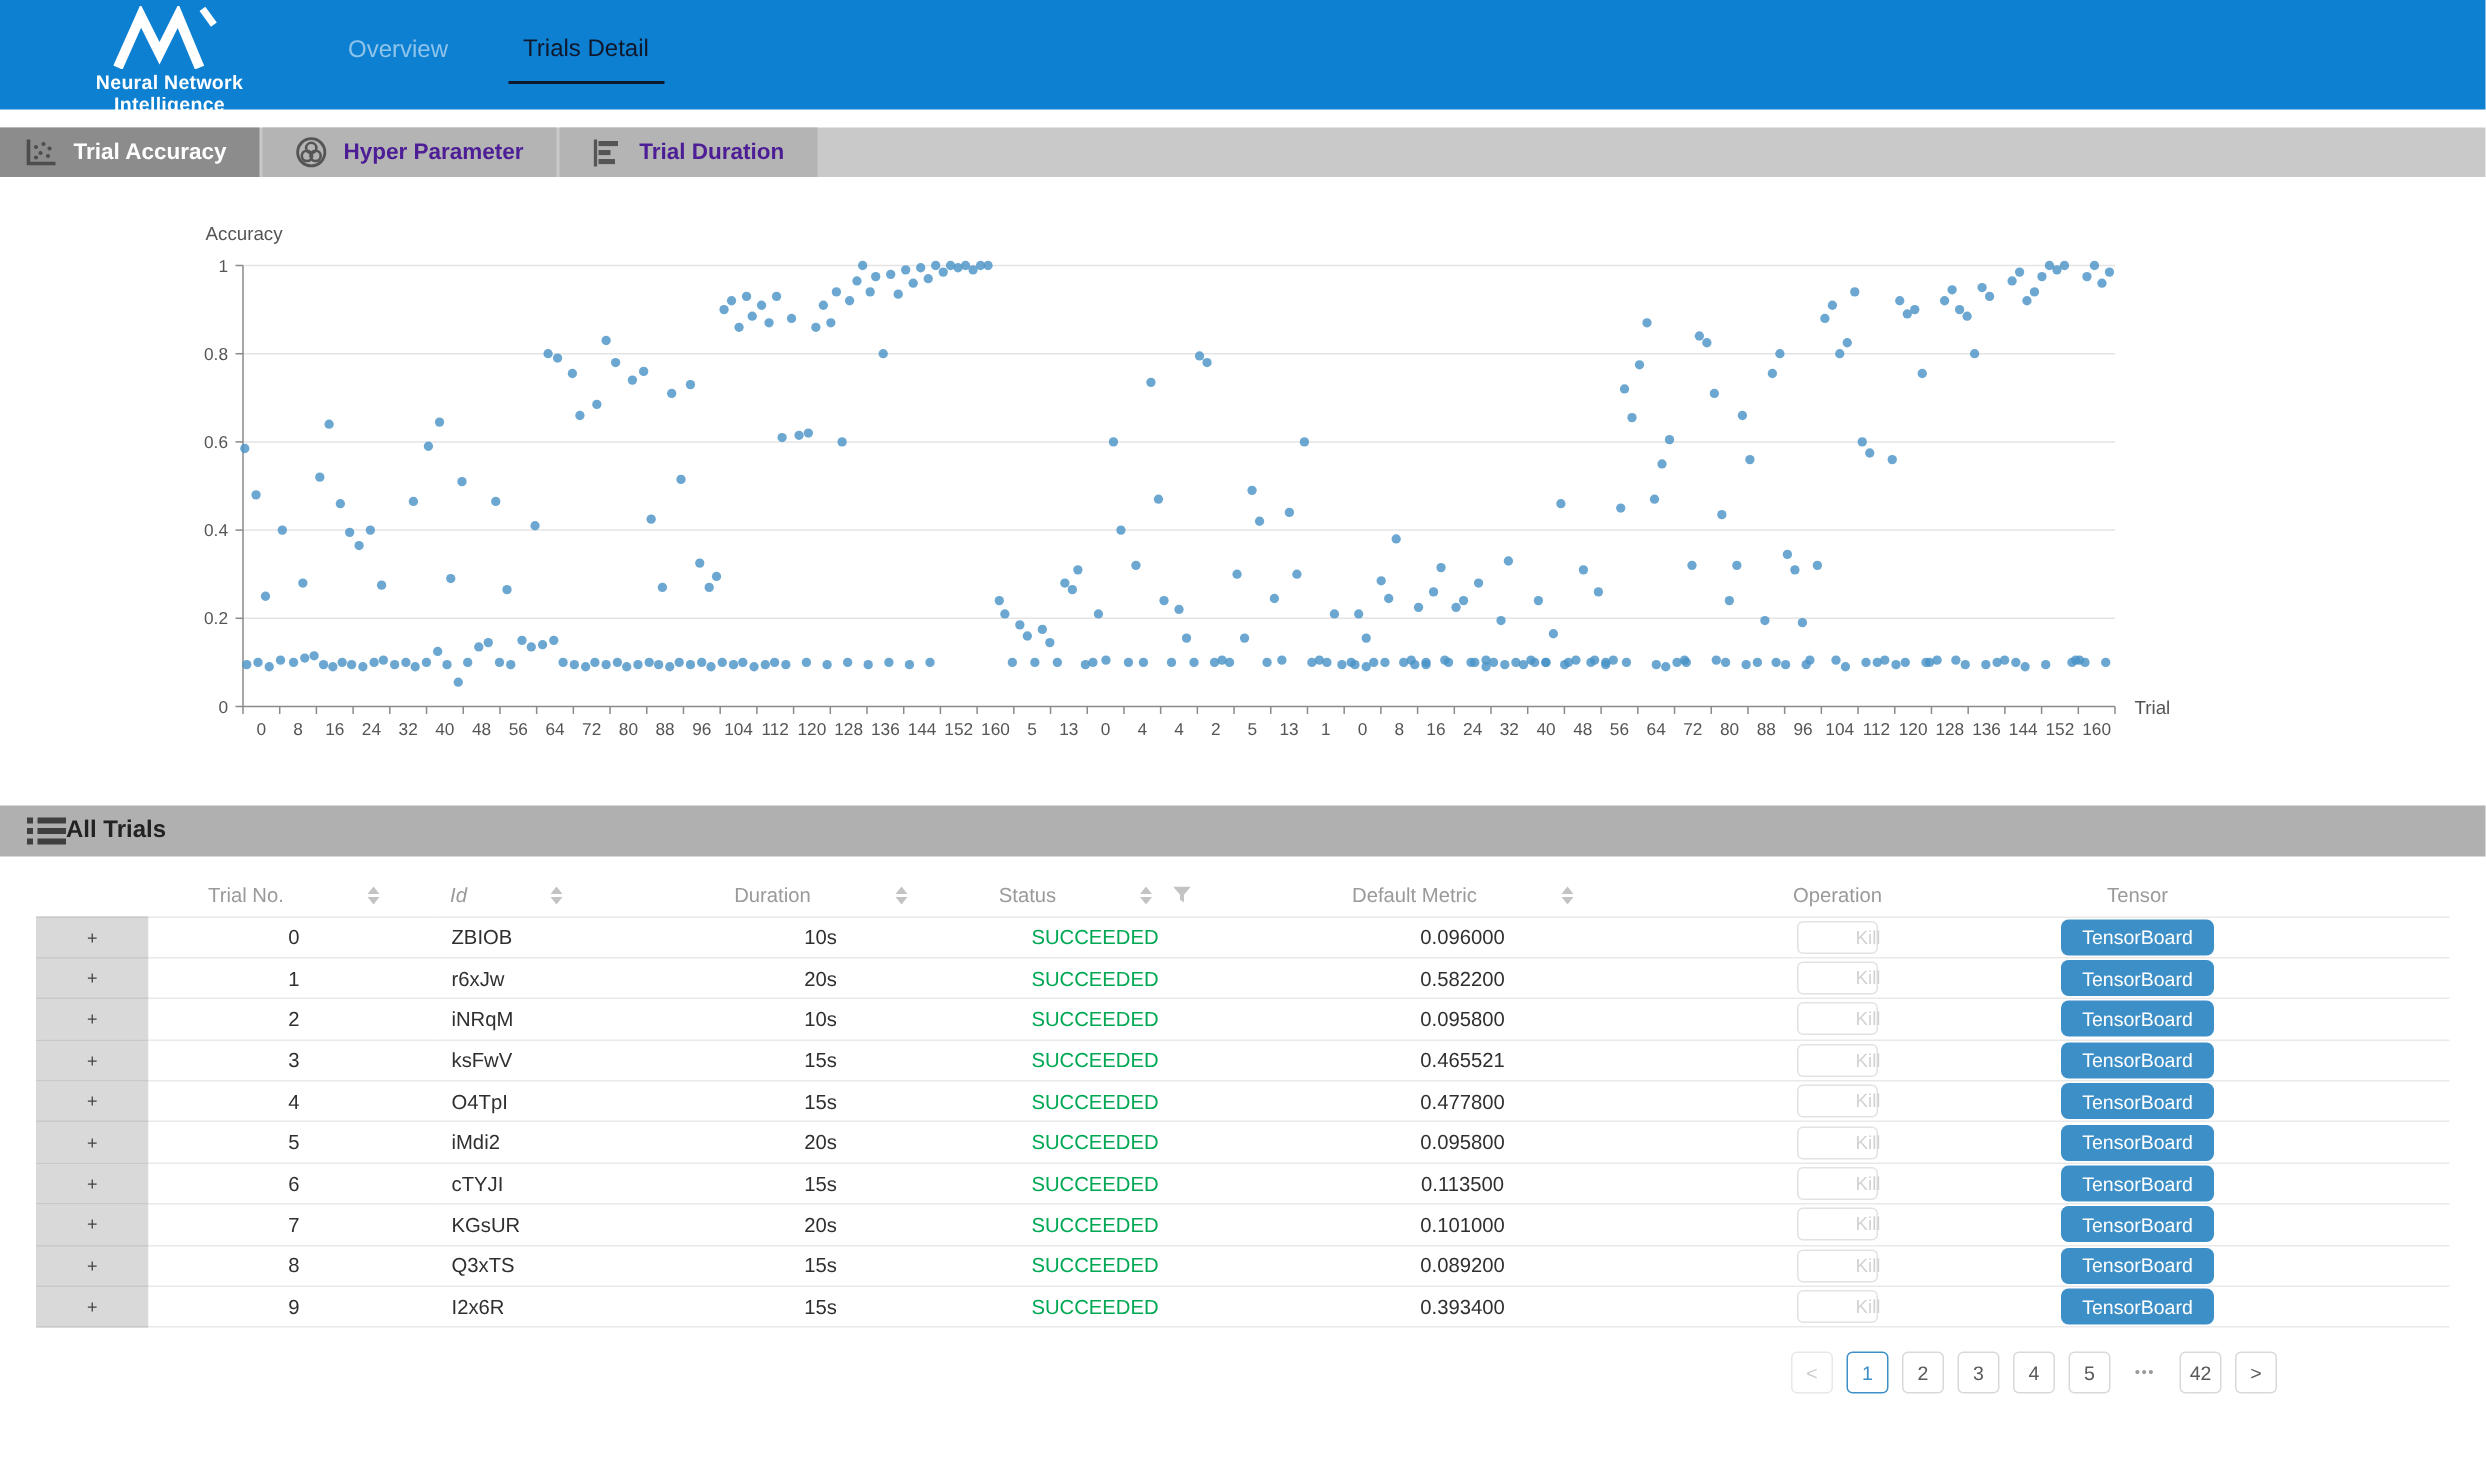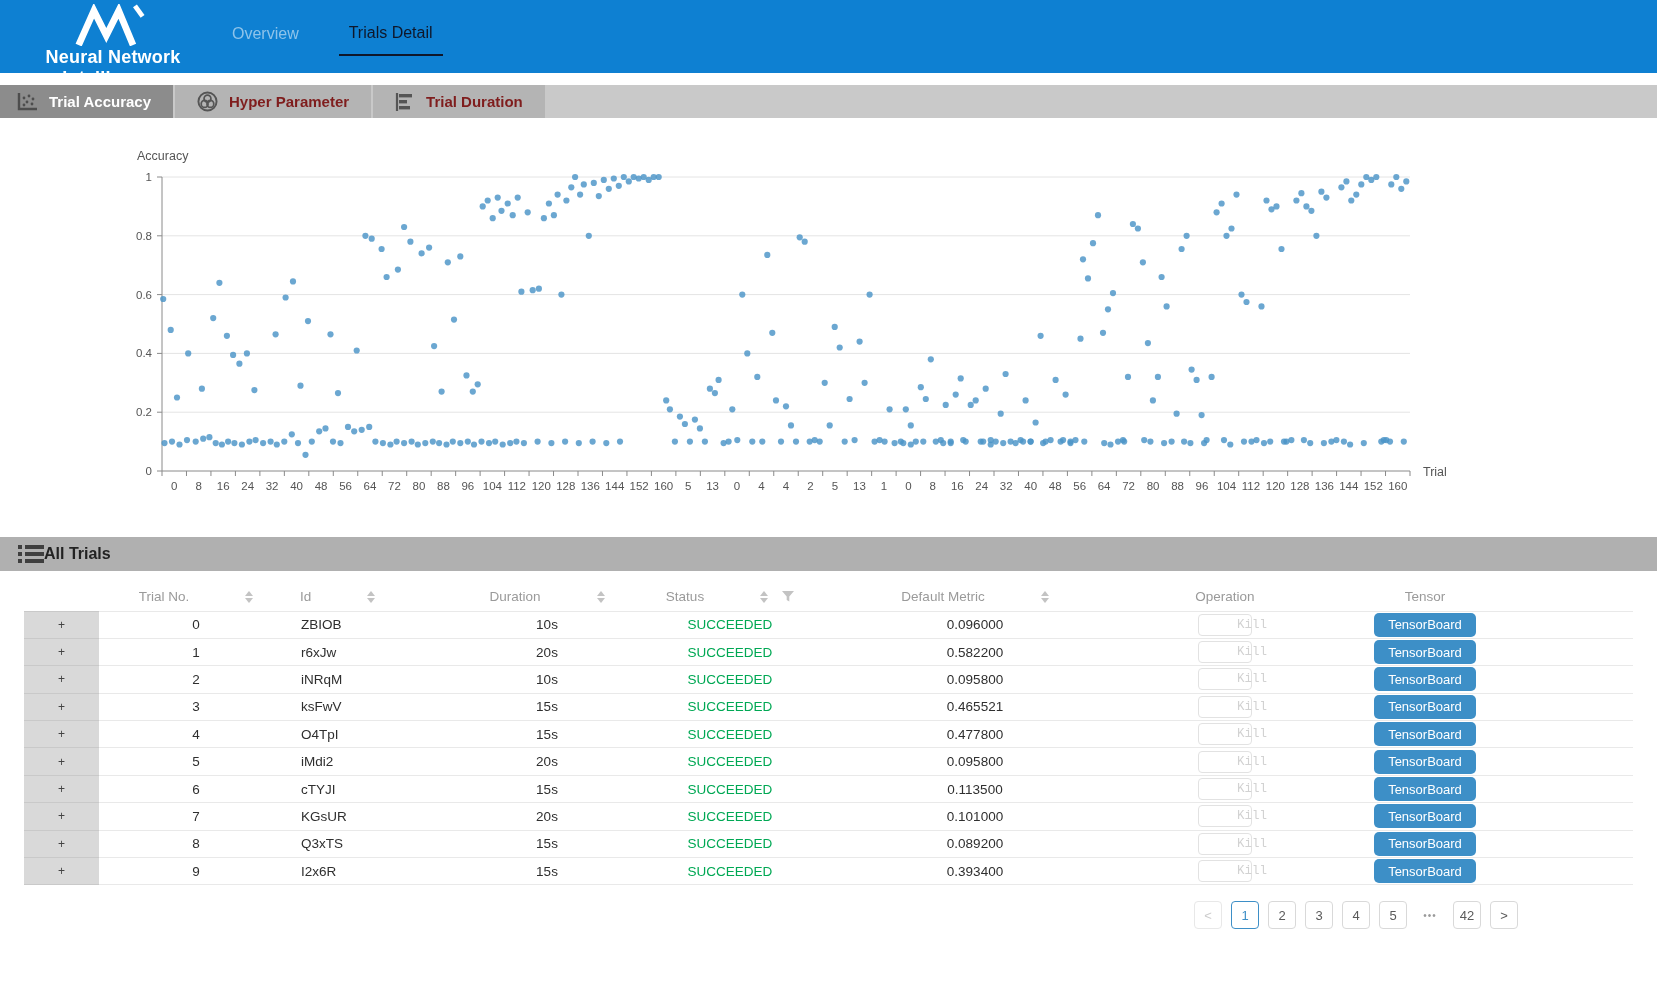--- a/index.html
+++ b/index.html
@@ -12,31 +12,31 @@
     color: #333;
   }
 
   
   .navbar {
     position:absolute; top:0; left:0; width:1657px; height:73px;
     background:#0e80d2; display:flex; align-items:stretch;
   }
   .brand { position:absolute; left:28px; top:4px; width:170px; text-align:center; }
   .brand svg { display:block; margin:0 auto; }
-  .brand-text { color:#fff; font-size:18px; font-weight:bold; margin-top:1px; letter-spacing:.2px; }
+  .brand-text { color:#fff; font-size:13px; font-weight:bold; margin-top:1px; letter-spacing:.2px; }
   .nav-links { position:absolute; left:222px; top:0; height:73px; display:flex; align-items:center; gap:30px; }
   .nav-link { font-size:16px; color:#8ec3ea; cursor:pointer; padding:6px 10px 12px; }
   .nav-link.active { color:#0f172a; border-bottom:2px solid #0f172a; }
 
   
   .subtabs { position:absolute; top:85px; left:0; width:1657px; height:33px; background:#c9c9c9; display:flex; }
   .subtab {
     height:33px; display:flex; align-items:center; gap:11px; padding:0 22px;
     background:#b4b4b4; margin-right:2px; cursor:pointer;
-    font-size:15px; font-weight:bold; color:#7f1d1d; white-space:nowrap;
+    font-size:15px; font-weight:bold; color:#4c1d95; white-space:nowrap;
   }
   .subtab.active { background:#8c8c8c; color:#ffffff;padding-left:16px; }
   .subtab svg { display:block; }
 
   
   .chart-section { position:absolute; top:118px; left:0; width:1657px; height:419px; background:#fff; }
 
   
   .alltrials-bar {
     position:absolute; top:537px; left:0; width:1657px; height:34px;
@@ -49,42 +49,42 @@
   .list-icon .li-bar { width:19px; height:4px; background:#3f3f3f; }
 
   
   .table-block { position:absolute; top:583px; left:24px; width:1609px; }
   table { border-collapse:collapse; table-layout:fixed; width:1609px; }
   thead th {
     height:28px; font-weight:normal; font-size:13.5px; color:#9a9a9a;
     vertical-align:middle; cursor:pointer;
   }
   th .th-inner { display:flex; align-items:center; justify-content:center; }
-  th.h-left .th-inner { justify-content:flex-start; padding-left:7px; }
+  th.h-left .th-inner { justify-content:flex-start; padding-left:7px;font-style:italic; }
   .sorter { display:inline-flex; flex-direction:column; margin-left:56px; cursor:pointer; }
   .caret { width:0; height:0; border-left:4px solid transparent; border-right:4px solid transparent; }
   .caret.up { border-bottom:5px solid #c3c3c3; margin-bottom:2px; }
   .caret.down { border-top:5px solid #c3c3c3; }
   .filter-icon { margin-left:14px; display:inline-block; }
   tbody td {
     height:27.4px; border-bottom:1px solid #e9e9e9; font-size:13.5px; color:#2f2f2f;
     text-align:center; vertical-align:middle; background:#fff;
   }
   tbody tr:first-child td { border-top:1px solid #e9e9e9; }
   td.expander {
     background:#d9d9d9; border-bottom:1px solid #c9c9c9; cursor:pointer;
     font-size:12px; color:#444;
   }
   tbody tr:first-child td.expander { border-top:1px solid #c9c9c9; }
   td.c-id { text-align:left; padding-left:8px; }
   td.c-status { color:#00a854; }
   .kill-btn {
     width:54px; height:22px; border:1px solid #e2e2e2; border-radius:4px;
     background:#fff; color:#d2d2d2; font-size:12.5px; cursor:not-allowed;
-    font-family:Liberation Mono, monospace;
+    font-family:Liberation Sans, sans-serif;
     padding-left:38px;
   }
   .tb-btn {
     min-width:100px; height:24px; border:none; border-radius:5px;
     background:#3d8fc7; color:#fff; font-size:13px; cursor:pointer; padding:0 14px;
     font-family:inherit;
   }
 
   
   .pagination { position:absolute; top:901px; right:139px; display:flex; gap:9px; }

